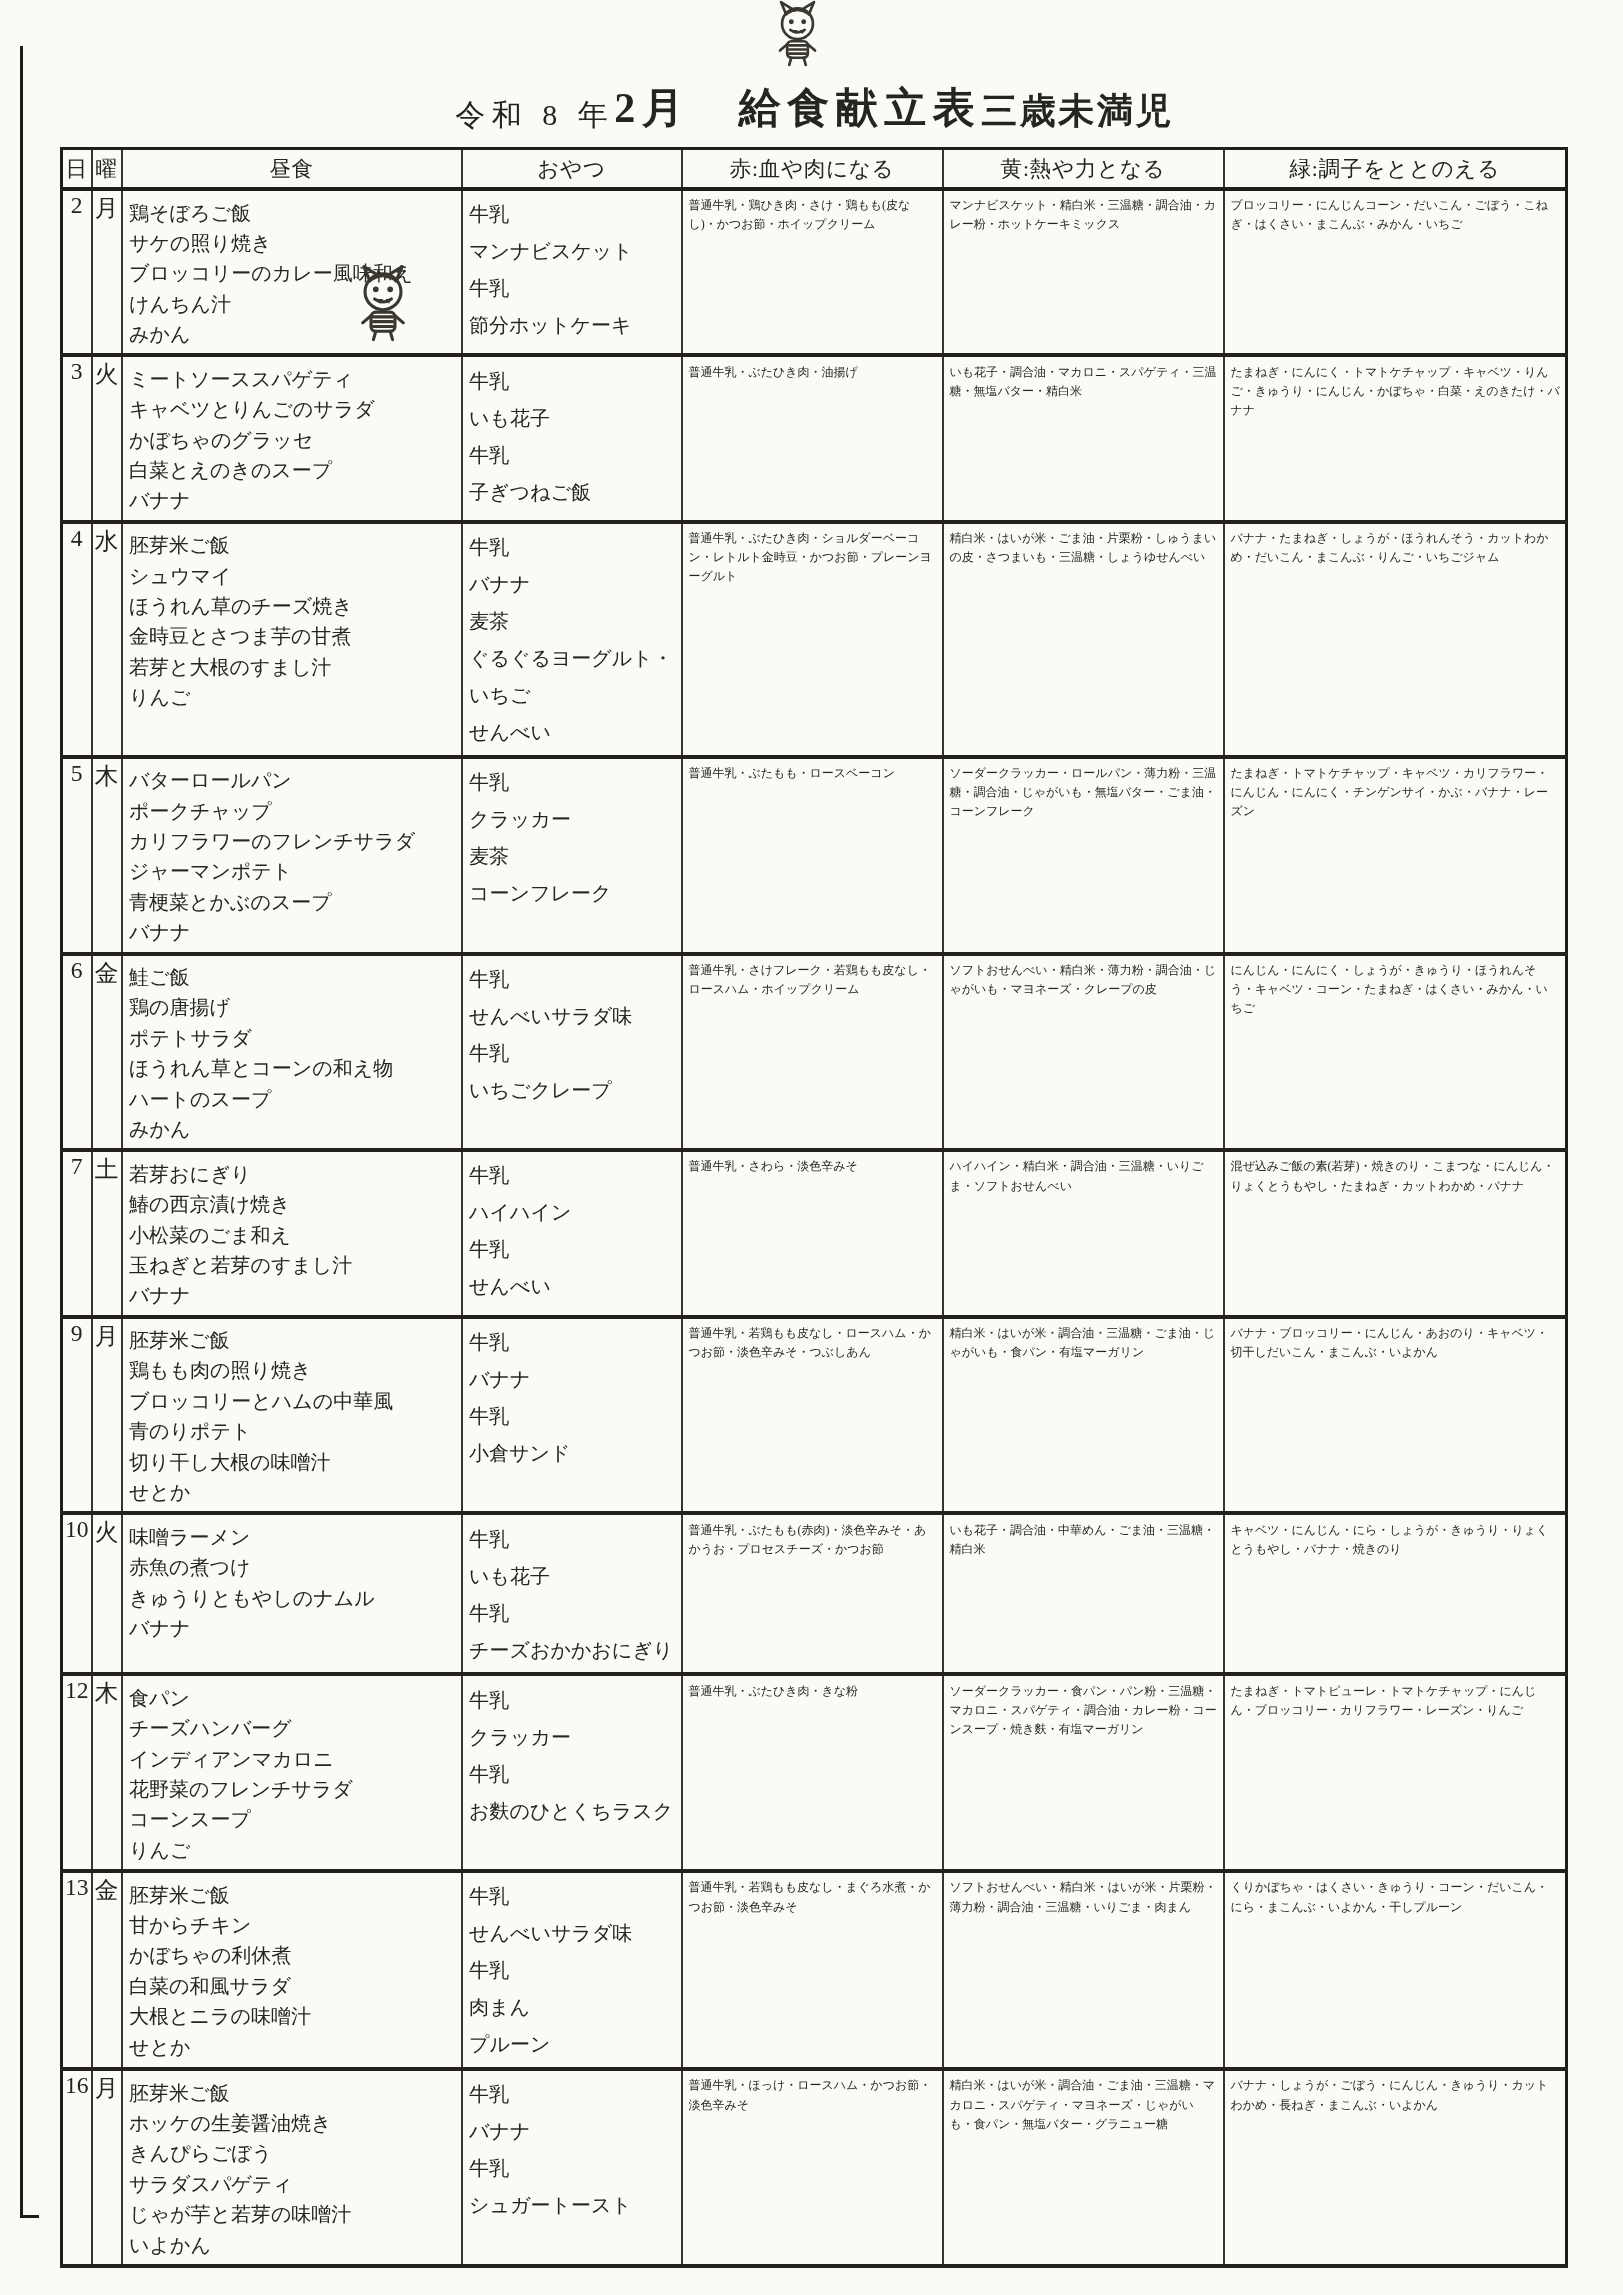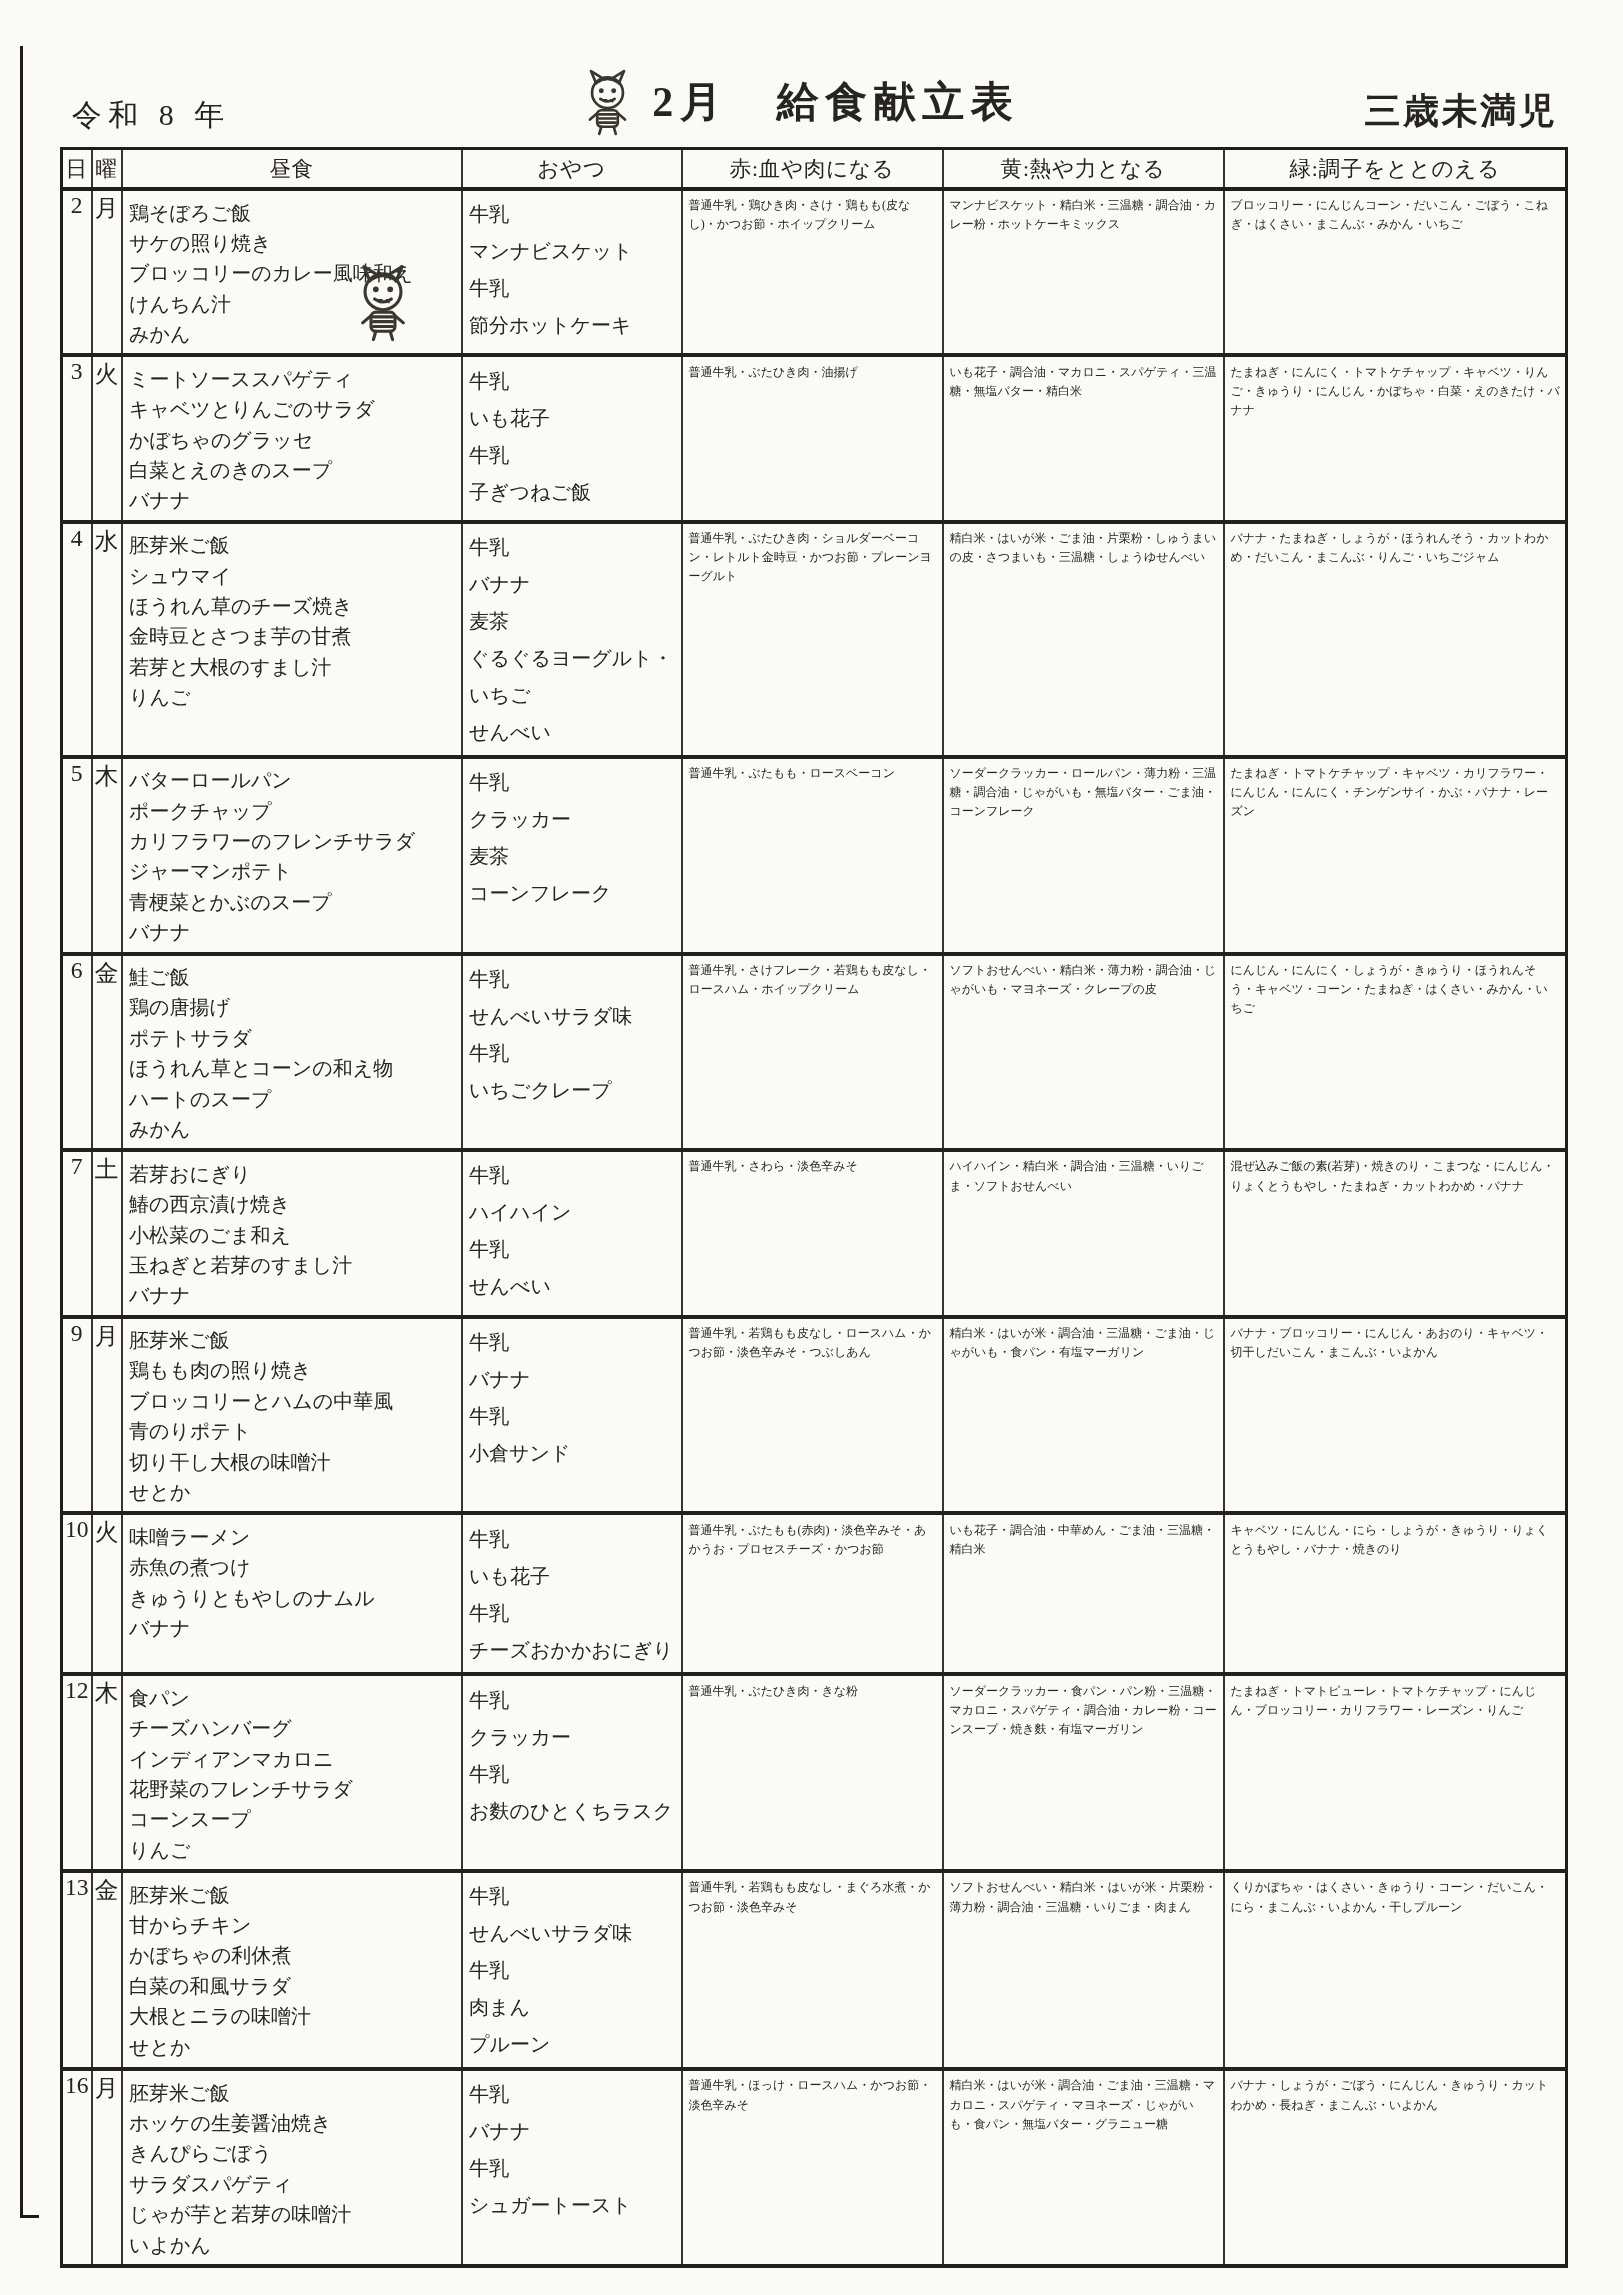--- a/index.html
+++ b/index.html
@@ -8,23 +8,23 @@
     font-family:"Liberation Serif","DejaVu Serif",serif;
   }
   .sheet{
     position:relative;width:1623px;height:2295px;box-sizing:border-box;
     background:#fafaf7;color:#26241f;padding:63px 59px 0 60px;overflow:hidden;
   }
   .scan-edge-left{position:absolute;left:19.6px;top:46px;bottom:79px;width:3.3px;background:#1c1b18;}
   .scan-edge-bottom{position:absolute;left:19.6px;bottom:77px;width:19.6px;height:3.3px;background:#1c1b18;}
 
   
-  .page-header{display:flex;align-items:flex-end;justify-content:space-between;height:73px;margin-bottom:10.5px;}
+  .page-header{display:flex;align-items:flex-end;justify-content:center;height:73px;margin-bottom:10.5px;}
   .era-year{font-size:30px;letter-spacing:6.5px;padding-left:11.8px;}
-  .title-wrap{display:flex;align-items:center;gap:13px;}
+  .title-wrap{display:flex;align-items:center;gap:13px;flex-direction:column;}
   .page-title{font-size:42px;letter-spacing:6.5px;font-weight:bold;}
   .audience{font-size:36px;letter-spacing:2.6px;padding-right:6.5px;font-weight:bold;}
   .mascot{width:63px;height:68px;flex:0 0 auto;}
 
   
   table.menu-table{
     width:1505px;border-collapse:collapse;table-layout:fixed;
     border:3.3px solid #1f1d18;
   }
   .menu-table thead tr{border-bottom:4.6px solid #1f1d18;height:41px;}

